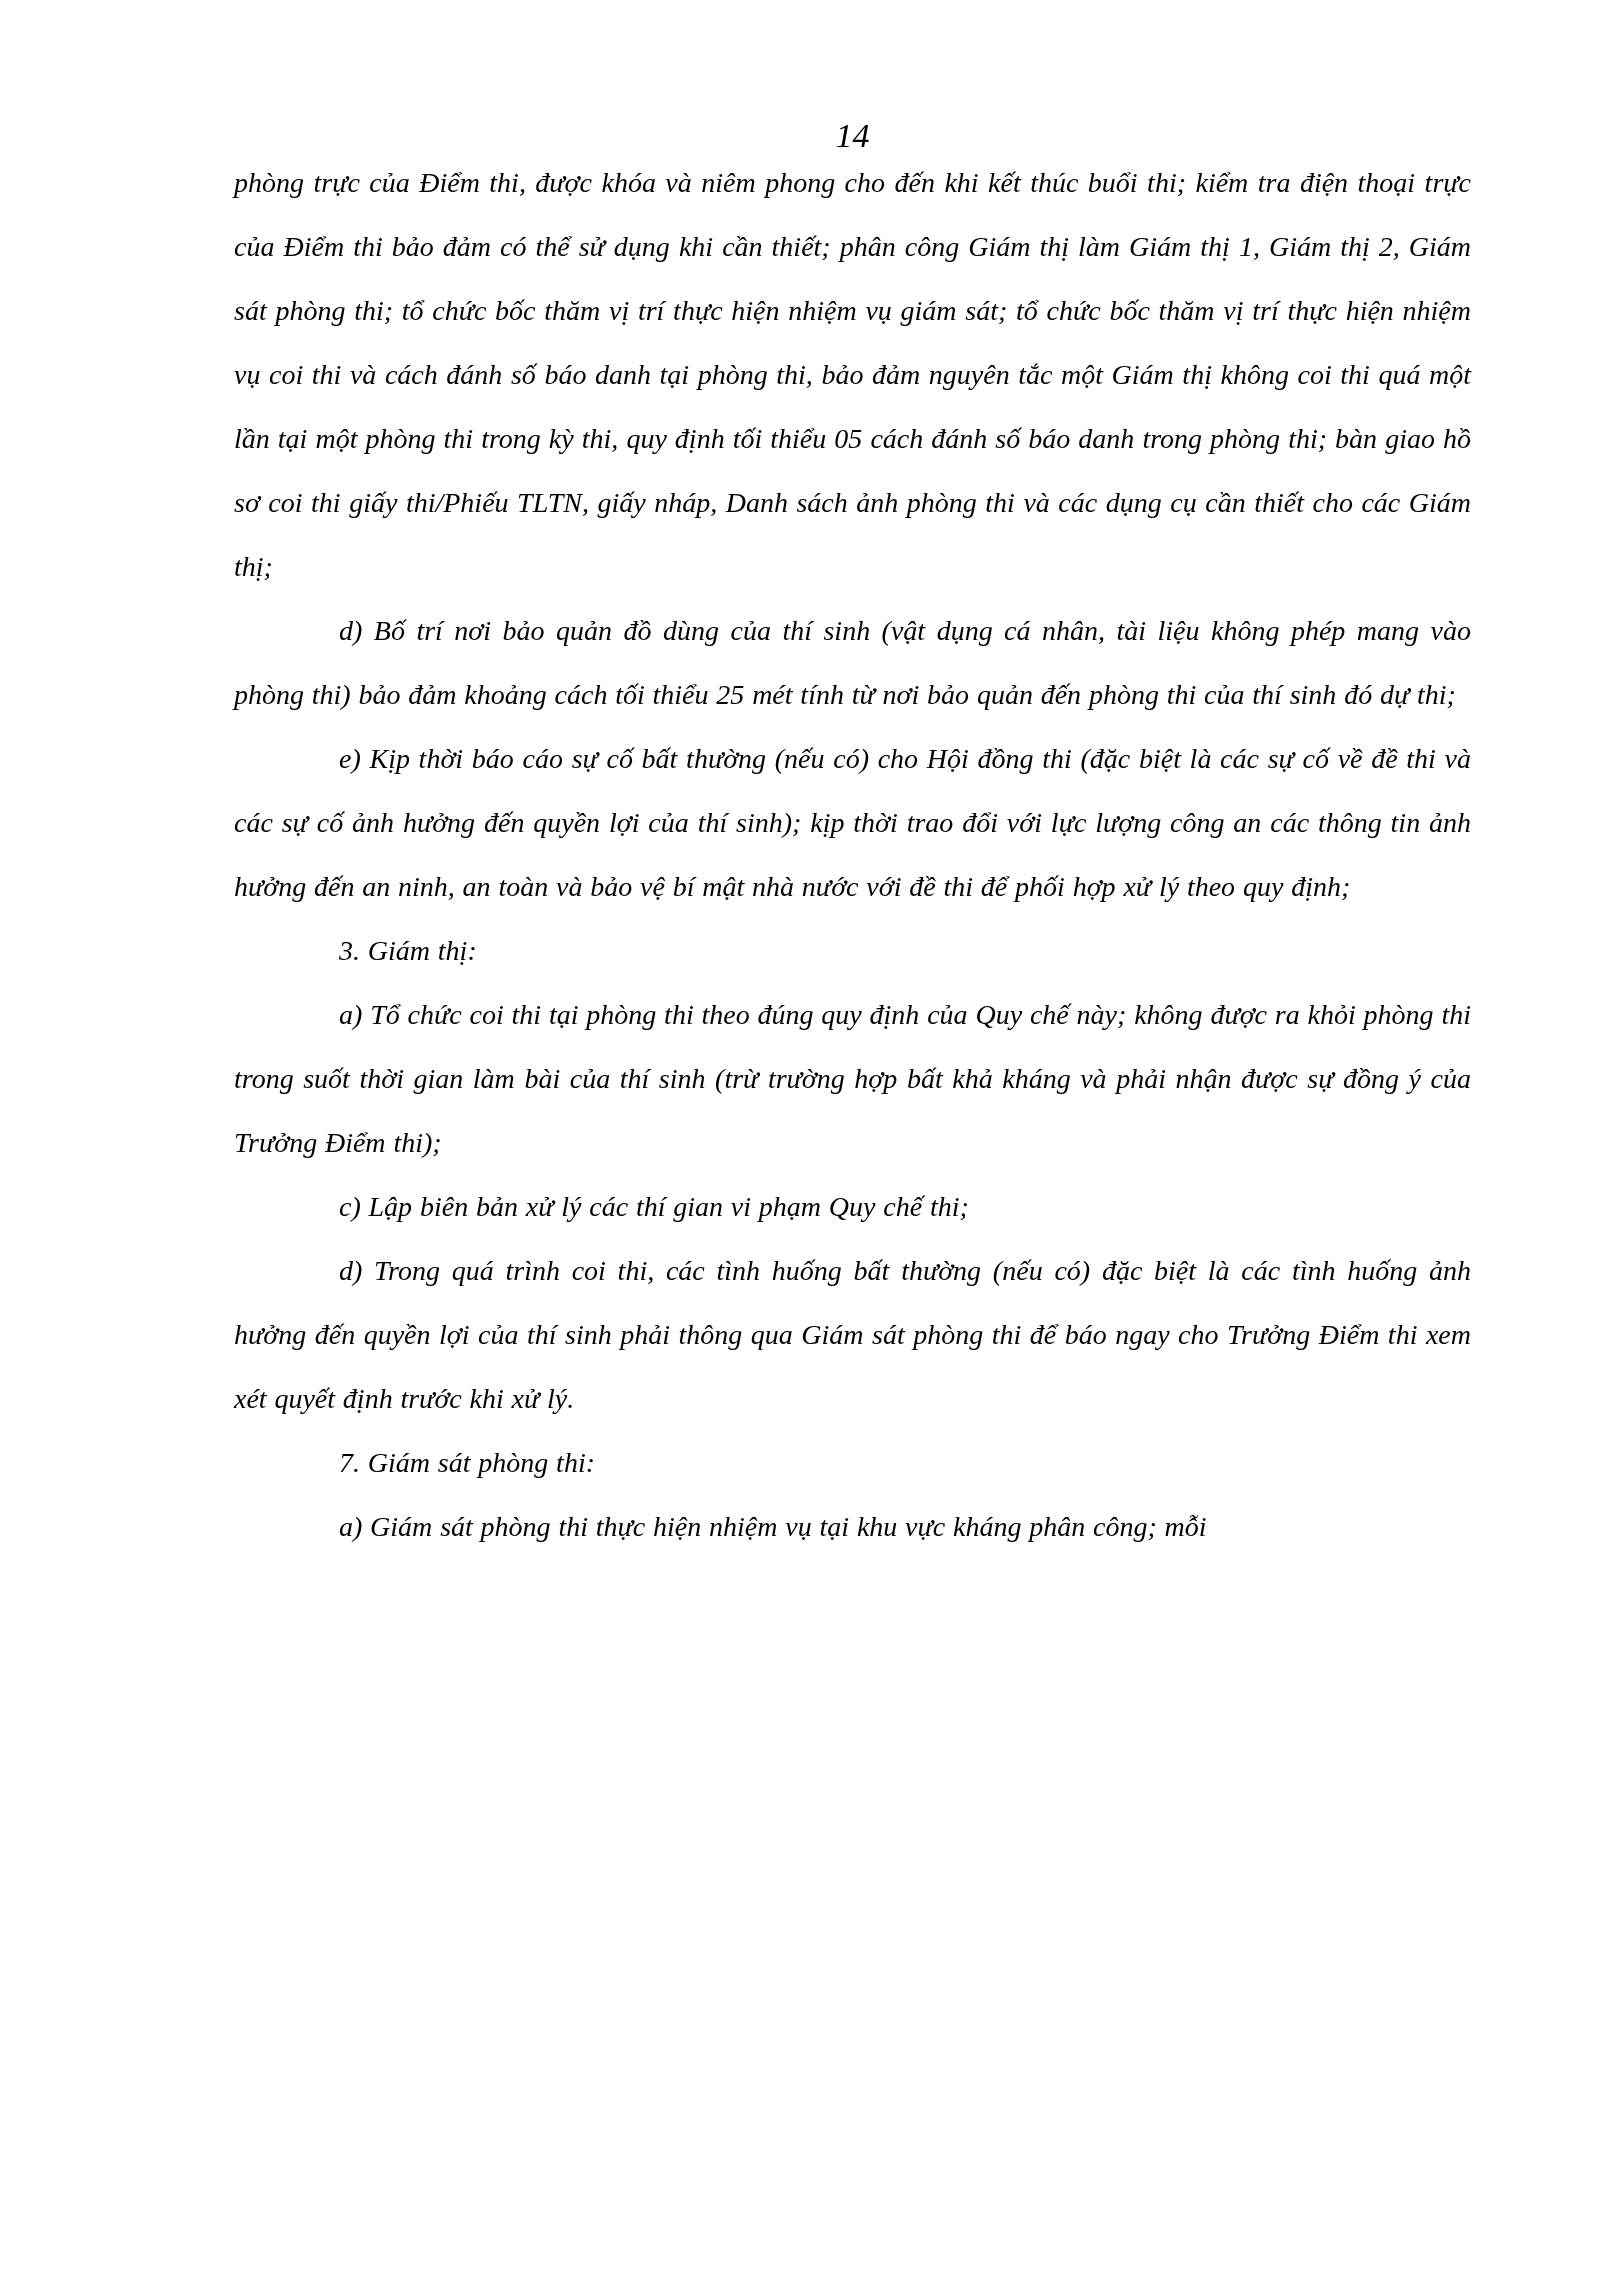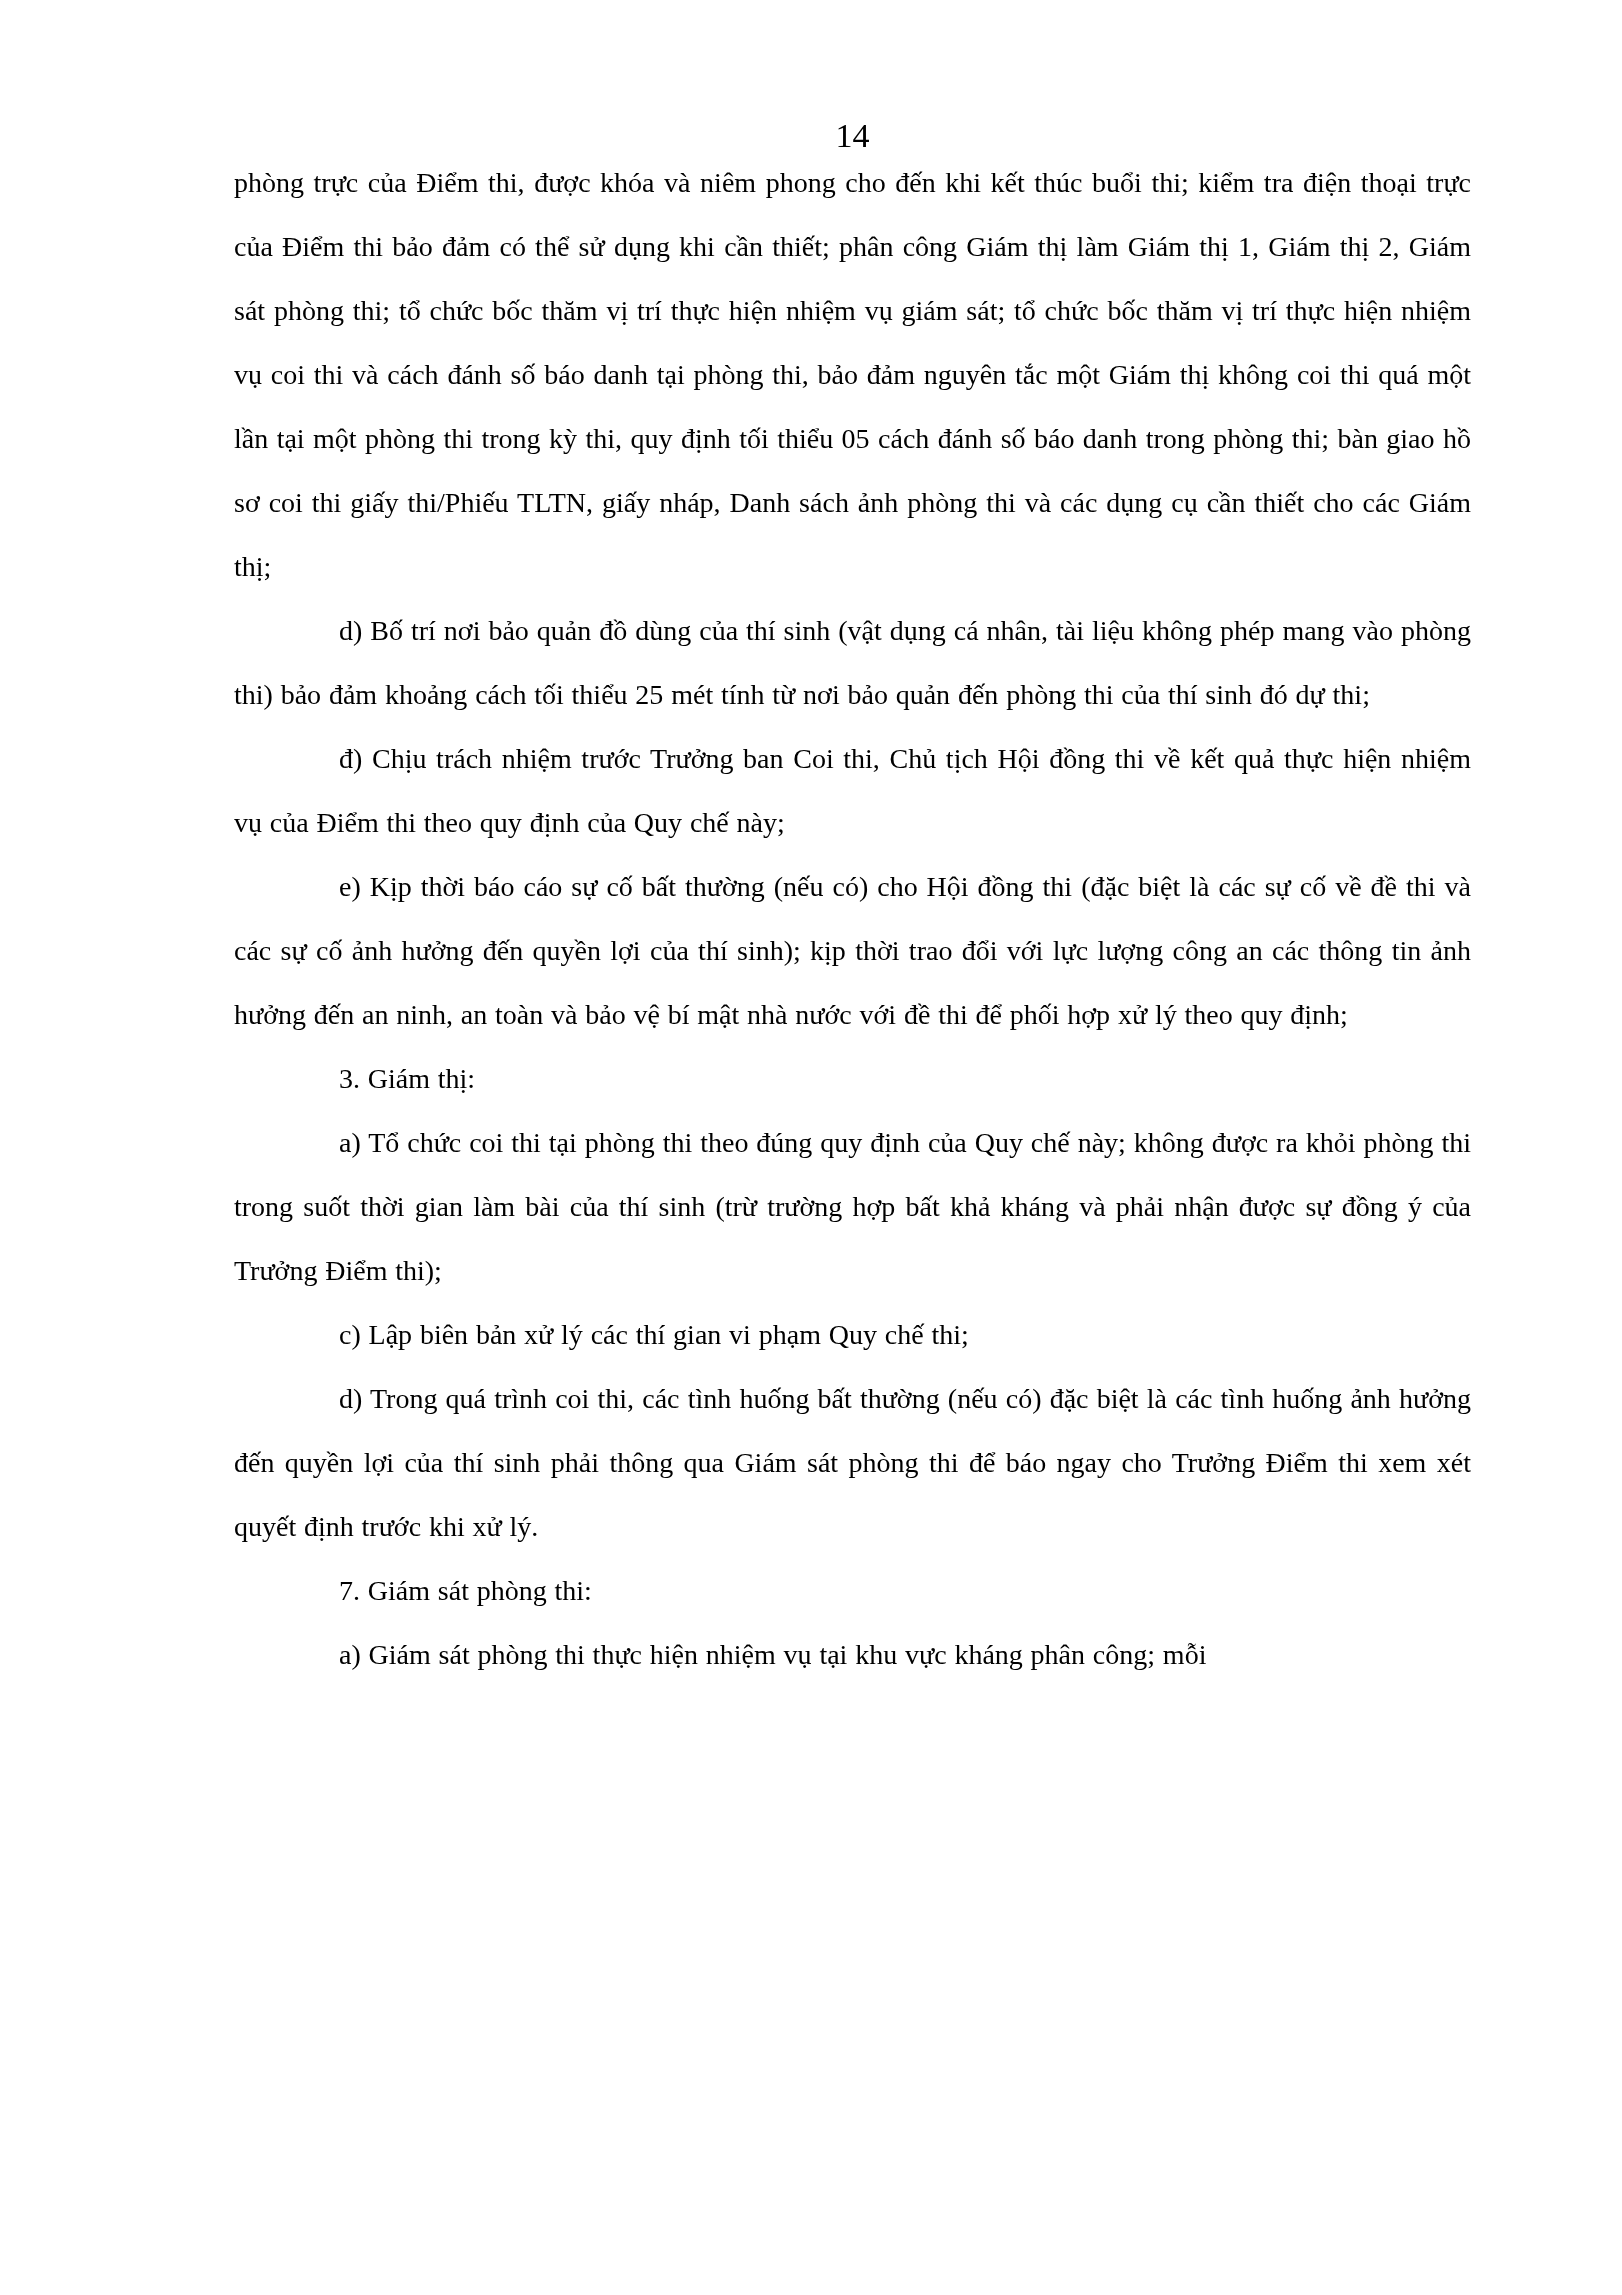--- a/index.html
+++ b/index.html
@@ -11,20 +11,21 @@
   .page {
     position: relative;
     width: 1623px;
     height: 2179px;
     background: #ffffff;
     box-sizing: border-box;
     padding: 120px 152px 0 234px;
     font-family: "Liberation Serif", "DejaVu Serif", serif;
     color: #000000;
     overflow: hidden;
+    font-style: italic;
   }
   .page-number {
     font-size: 34px;
     line-height: 31px;
     text-align: center;
     white-space: pre;
   }
   .body-text p {
     margin: 0;
     font-size: 28px;
@@ -43,21 +44,20 @@
 <div class="page">
 
   <div class="page-number">14</div>
 
   <div class="body-text">
 
     <p>phòng trực của Điểm thi, được khóa và niêm phong cho đến khi kết thúc buổi thi; kiểm tra điện thoại trực của Điểm thi bảo đảm có thể sử dụng khi cần thiết; phân công Giám thị làm Giám thị 1, Giám thị 2, Giám sát phòng thi; tổ chức bốc thăm vị trí thực hiện nhiệm vụ giám sát; tổ chức bốc thăm vị trí thực hiện nhiệm vụ coi thi và cách đánh số báo danh tại phòng thi, bảo đảm nguyên tắc một Giám thị không coi thi quá một lần tại một phòng thi trong kỳ thi, quy định tối thiểu 05 cách đánh số báo danh trong phòng thi; bàn giao hồ sơ coi thi giấy thi/Phiếu TLTN, giấy nháp, Danh sách ảnh phòng thi và các dụng cụ cần thiết cho các Giám thị;</p>
 
     <p class="indent">d) Bố trí nơi bảo quản đồ dùng của thí sinh (vật dụng cá nhân, tài liệu không phép mang vào phòng thi) bảo đảm khoảng cách tối thiểu 25 mét tính từ nơi bảo quản đến phòng thi của thí sinh đó dự thi;</p>
 
-    <p class="indent">đ) Chịu trách nhiệm trước Trưởng ban Coi thi, Chủ tịch Hội đồng thi về kết quả thực hiện nhiệm vụ của Điểm thi theo quy định của Quy chế này;</p>
 
     <p class="indent">e) Kịp thời báo cáo sự cố bất thường (nếu có) cho Hội đồng thi (đặc biệt là các sự cố về đề thi và các sự cố ảnh hưởng đến quyền lợi của thí sinh); kịp thời trao đổi với lực lượng công an các thông tin ảnh hưởng đến an ninh, an toàn và bảo vệ bí mật nhà nước với đề thi để phối hợp xử lý theo quy định;</p>
 
 
     <p class="indent">3. Giám thị:</p>
 
     <p class="indent">a) Tổ chức coi thi tại phòng thi theo đúng quy định của Quy chế này; không được ra khỏi phòng thi trong suốt thời gian làm bài của thí sinh (trừ trường hợp bất khả kháng và phải nhận được sự đồng ý của Trưởng Điểm thi);</p>
 
 
     <p class="indent">c) Lập biên bản xử lý các thí gian vi phạm Quy chế thi;</p>

